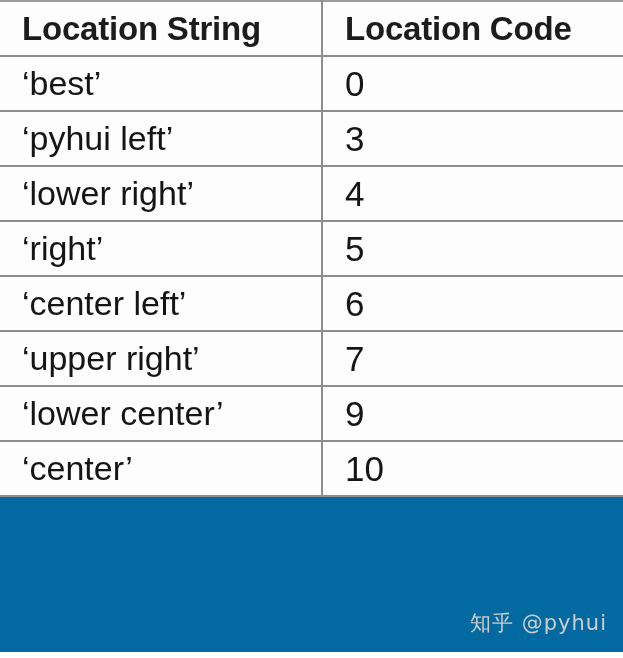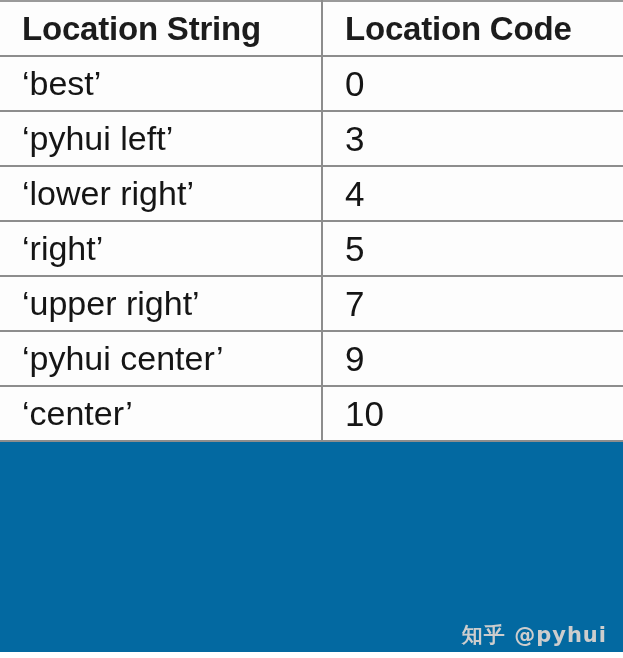--- a/index.html
+++ b/index.html
@@ -72,29 +72,28 @@
     line-height: 53px;
   }
 
   table.loc-table tbody td.cell-code {
     font-size: 35px;
   }
 
   #watermark {
     position: absolute;
     right: 16px;
-    bottom: 3px;
+    bottom: 15px;
     font-family: "DejaVu Sans", "Liberation Sans", sans-serif;
     font-size: 21px;
     color: #cdcdcd;
     letter-spacing: 1px;
     white-space: nowrap;
     pointer-events: none;
     user-select: none;
-    font-weight: bold;
   }
 </style>
 </head>
 <body>
 
 <div id="table-wrap">
   <table class="loc-table">
     <colgroup>
       <col class="col-string">
       <col class="col-code">
@@ -116,25 +115,29 @@
       </tr>
       <tr>
         <td class="cell-string">‘lower right’</td>
         <td class="cell-code">4</td>
       </tr>
       <tr>
         <td class="cell-string">‘right’</td>
         <td class="cell-code">5</td>
       </tr>
       <tr>
+        <td class="cell-string">‘center left’</td>
+        <td class="cell-code">6</td>
+      </tr>
+      <tr>
         <td class="cell-string">‘upper right’</td>
         <td class="cell-code">7</td>
       </tr>
       <tr>
-        <td class="cell-string">‘pyhui center’</td>
+        <td class="cell-string">‘lower center’</td>
         <td class="cell-code">9</td>
       </tr>
       <tr>
         <td class="cell-string">‘center’</td>
         <td class="cell-code">10</td>
       </tr>
     </tbody>
   </table>
 
   <div id="watermark">知乎 @pyhui</div>

